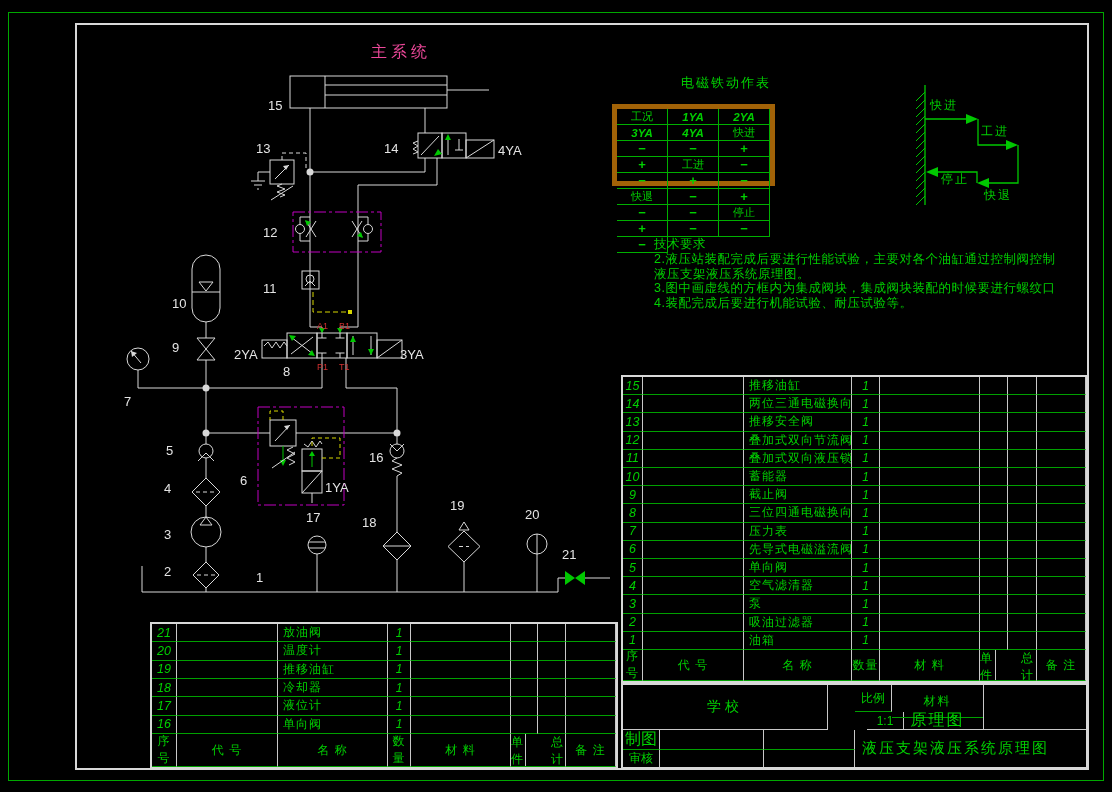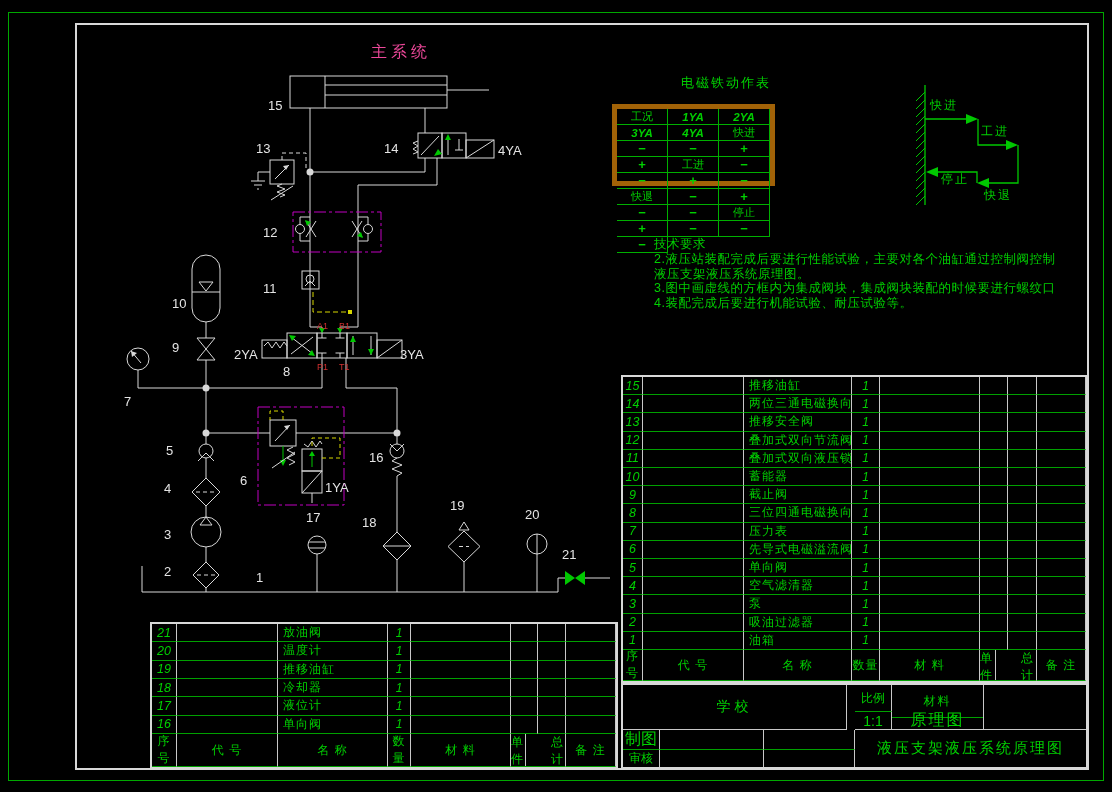--- a/index.html
+++ b/index.html
@@ -544,28 +544,28 @@
     <div class="wtop">
           <span class="u">单件</span>
           <span class="t">总计</span>
         </div>
     <div class="wbot">重 量</div>
   </div>
   <div class="c hc">备 注</div>
 </div>
 
 <div id="tblock">
-  <div class="bw-r bw-b" style="left:0;top:0;width:224px;height:45px;font-size:14px;letter-spacing:4px">学校</div>
+  <div class="bw-r bw-b" style="left:0;top:0;width:205px;height:45px;font-size:14px;letter-spacing:4px">学校</div>
   <div class="bw-r bg-b" style="left:232px;top:0;width:37px;height:27px;font-size:12px">比例</div>
-  <div class="bw-r bw-b" style="left:232px;top:27px;width:37px;height:18px;font-size:14px">1:1</div>
+  <div class="bw-r bw-b" style="left:244px;top:27px;width:37px;height:18px;font-size:12px">1:1</div>
   <div class="bw-r bg-b" style="left:269px;top:0;width:92px;height:33px;font-size:12px;letter-spacing:2px">材料</div>
   <div class="bw-r bw-b" style="left:269px;top:27px;width:92px;height:18px;font-size:16px;letter-spacing:2px">原理图</div>
   <div class="bw-b" style="left:361px;top:0;width:102px;height:45px"></div>
   <div class="bw-r bg-b" style="left:0;top:45px;width:37px;height:20px;font-size:16px">制图</div>
   <div class="bw-r bg-b" style="left:37px;top:45px;width:104px;height:20px"></div>
   <div class="bw-r bg-b" style="left:141px;top:45px;width:91px;height:20px"></div>
   <div class="bw-r" style="left:0;top:65px;width:37px;height:17px;font-size:12px">审核</div>
   <div class="bw-r" style="left:37px;top:65px;width:104px;height:17px"></div>
   <div class="bw-r" style="left:141px;top:65px;width:91px;height:17px"></div>
-  <div style="left:232px;top:45px;width:231px;height:37px;font-size:15px;letter-spacing:2px">液压支架液压系统原理图</div>
+  <div style="left:217px;top:45px;width:231px;height:37px;font-size:15px;letter-spacing:2px">液压支架液压系统原理图</div>
 </div>
 
 </div>
 
 </body></html>

